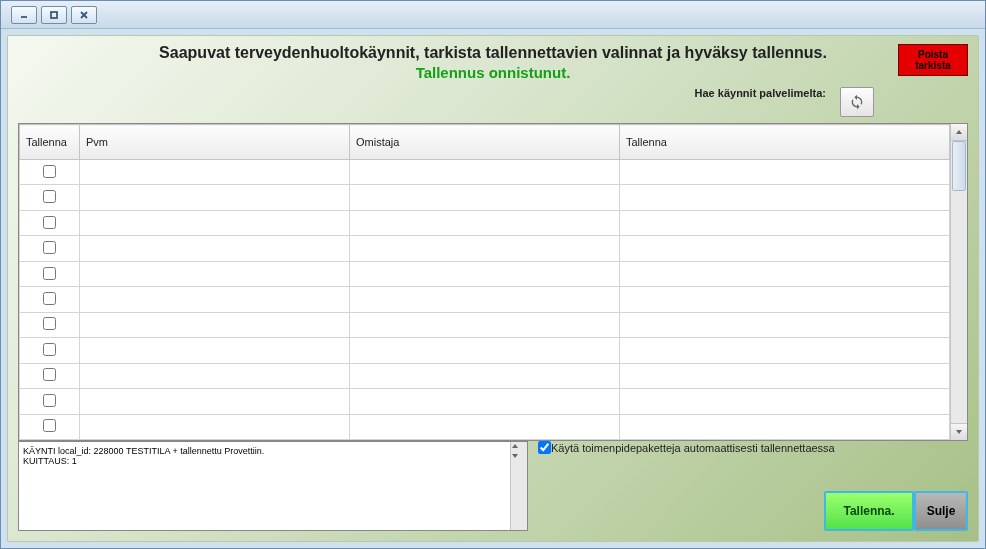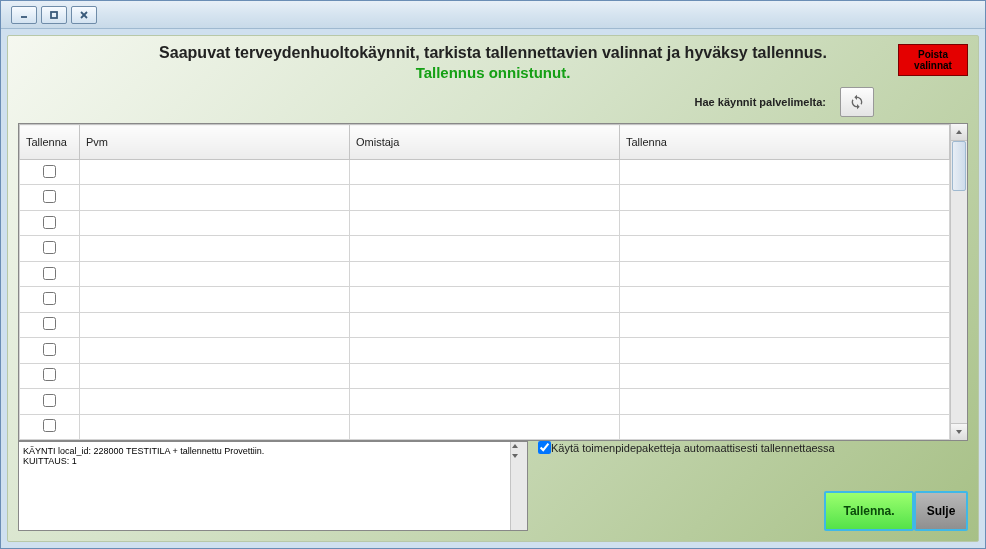--- a/index.html
+++ b/index.html
@@ -63,21 +63,20 @@
   color: #222;
 }
 .status-text {
   font-size: 15px;
   font-weight: bold;
   color: #15a015;
   margin-top: 2px;
 }
 .fetch-row {
   display: flex;
-  align-items: center;
   gap: 14px;
   margin-top: 6px;
   margin-bottom: 6px;
   justify-content: flex-end;
 }
 .fetch-label {
   font-size: 11px;
   font-weight: bold;
   color: #222;
 }
@@ -230,21 +229,21 @@
             <line x1="2" y1="2" x2="8" y2="8"></line>
             <line x1="8" y1="2" x2="2" y2="8"></line>
           </svg>
         </div>
     </div>
   </div>
 
   <div class="content">
     <div class="delete-btn">
       <span>Poista</span>
-      <span>valinnat</span>
+      <span>tarkista</span>
     </div>
 
     <div class="header-row">
       <div class="header-text">
         <h1>Saapuvat terveydenhuoltokäynnit, tarkista tallennettavien valinnat ja hyväksy tallennus.</h1>
         <div class="status-text">Tallennus onnistunut.</div>
       </div>
     </div>
 
     <div class="fetch-row">

